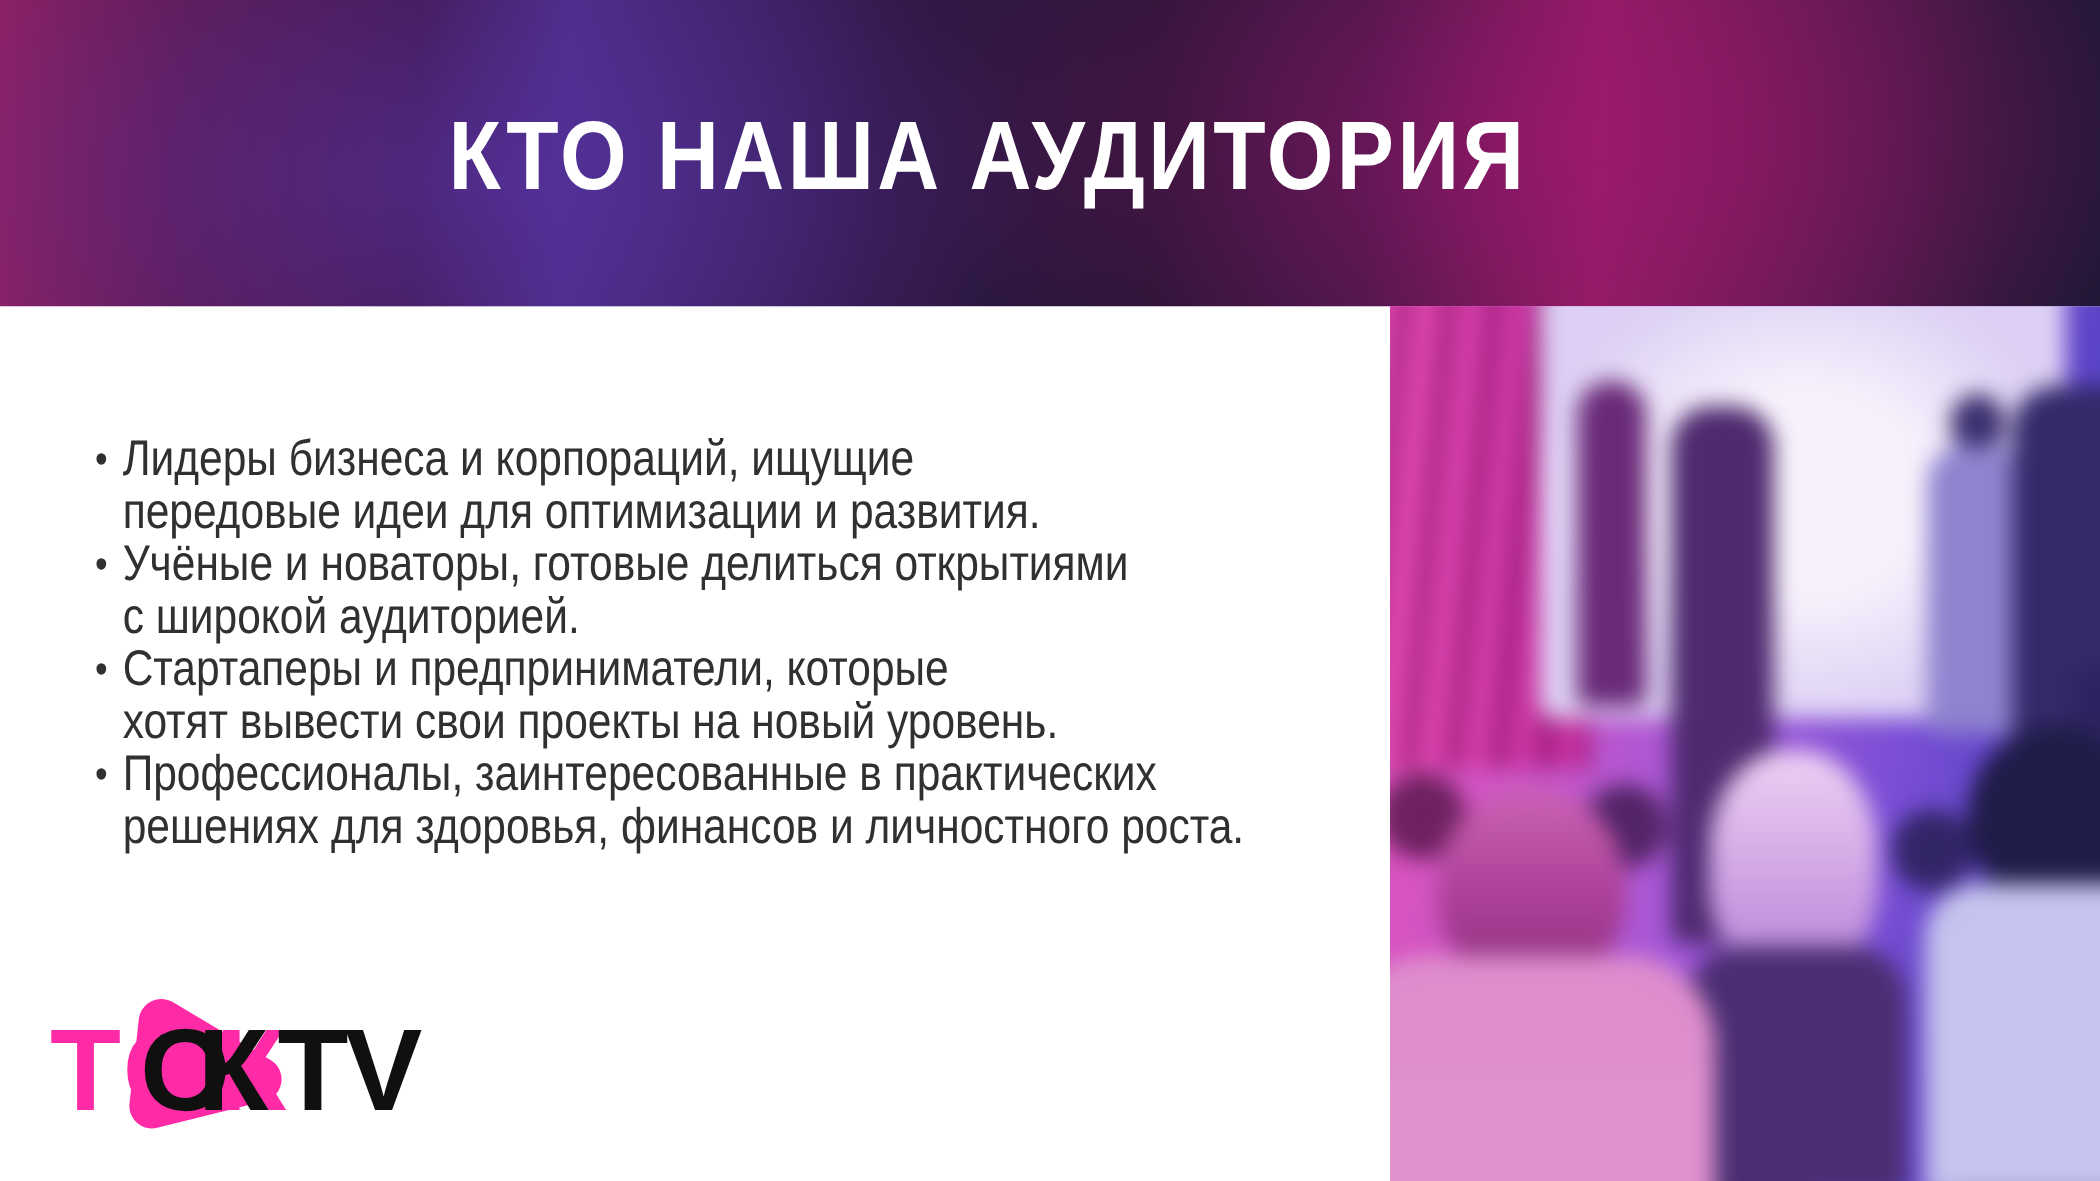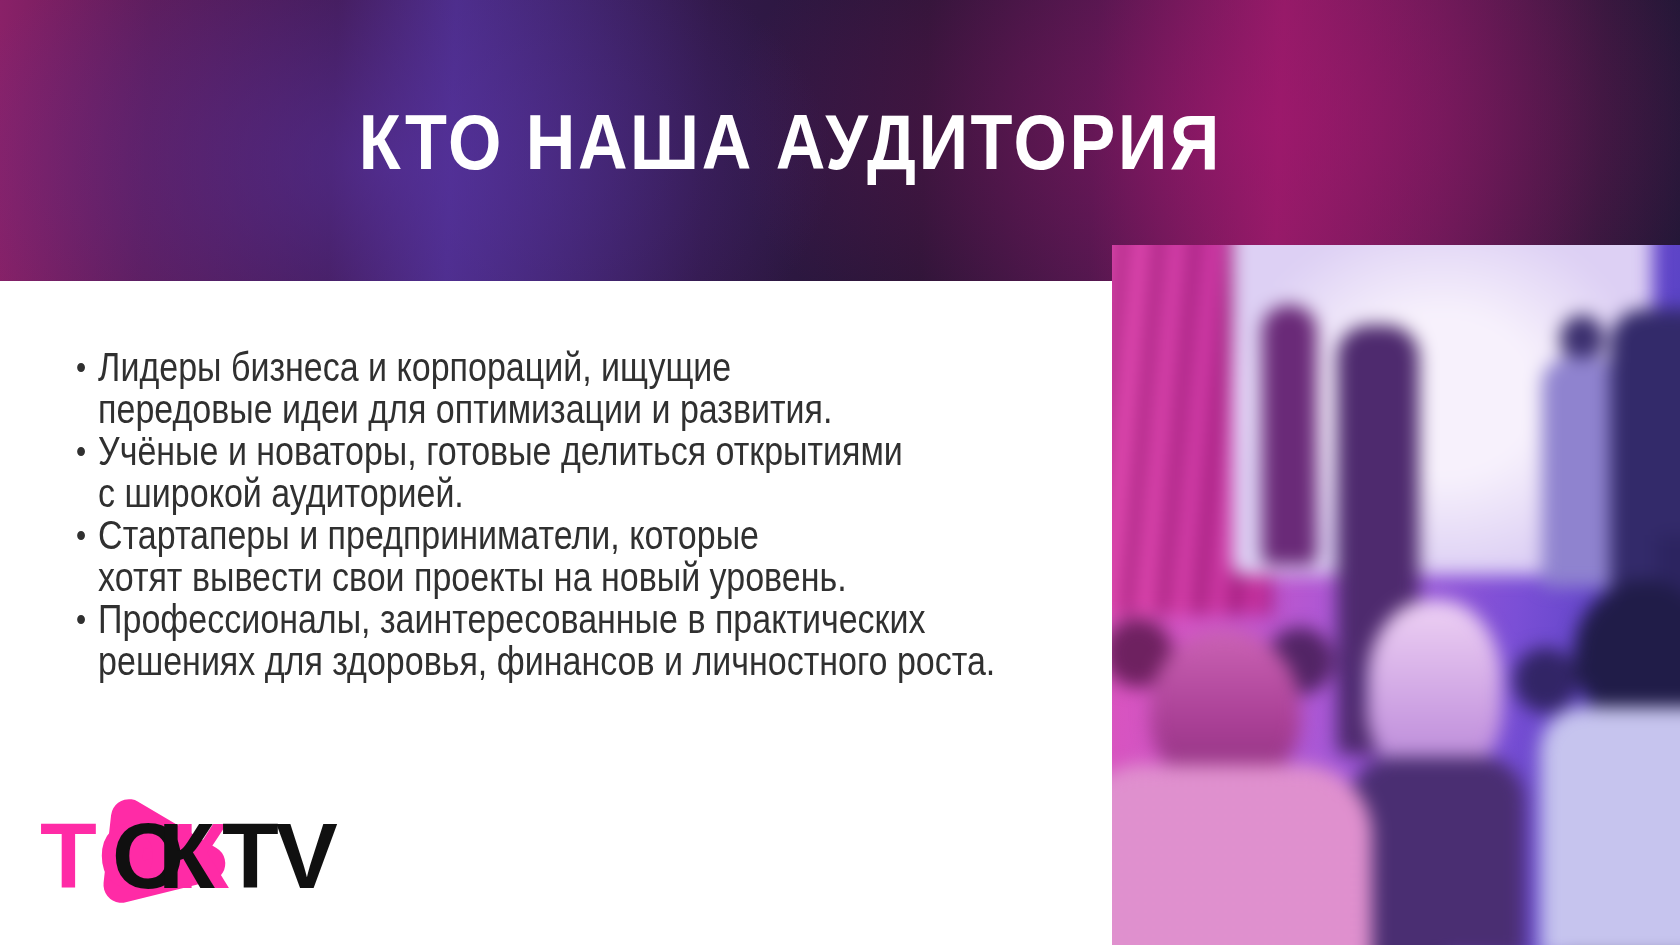--- a/index.html
+++ b/index.html
@@ -7,21 +7,21 @@
   body {
     background: #ffffff;
     font-family: "Liberation Sans", sans-serif;
     position: relative;
   }
 
   
   .banner {
     position: absolute;
     left: 0; top: 0;
-    width: 1680px; height: 281px;
+    width: 1680px; height: 245px;
     background:
       radial-gradient(38% 135% at 23% 58%, rgba(88,52,166,0.60), rgba(88,52,166,0) 70%),
       radial-gradient(44% 150% at 75% 45%, rgba(168,22,114,0.55), rgba(168,22,114,0) 72%),
       linear-gradient(92deg,
         var(--header-left) 0%,
         #5e1b56 9%,
         #41184e 20%,
         var(--header-indigo) 27%,
         #32194a 42%,
         var(--header-dark) 55%,

